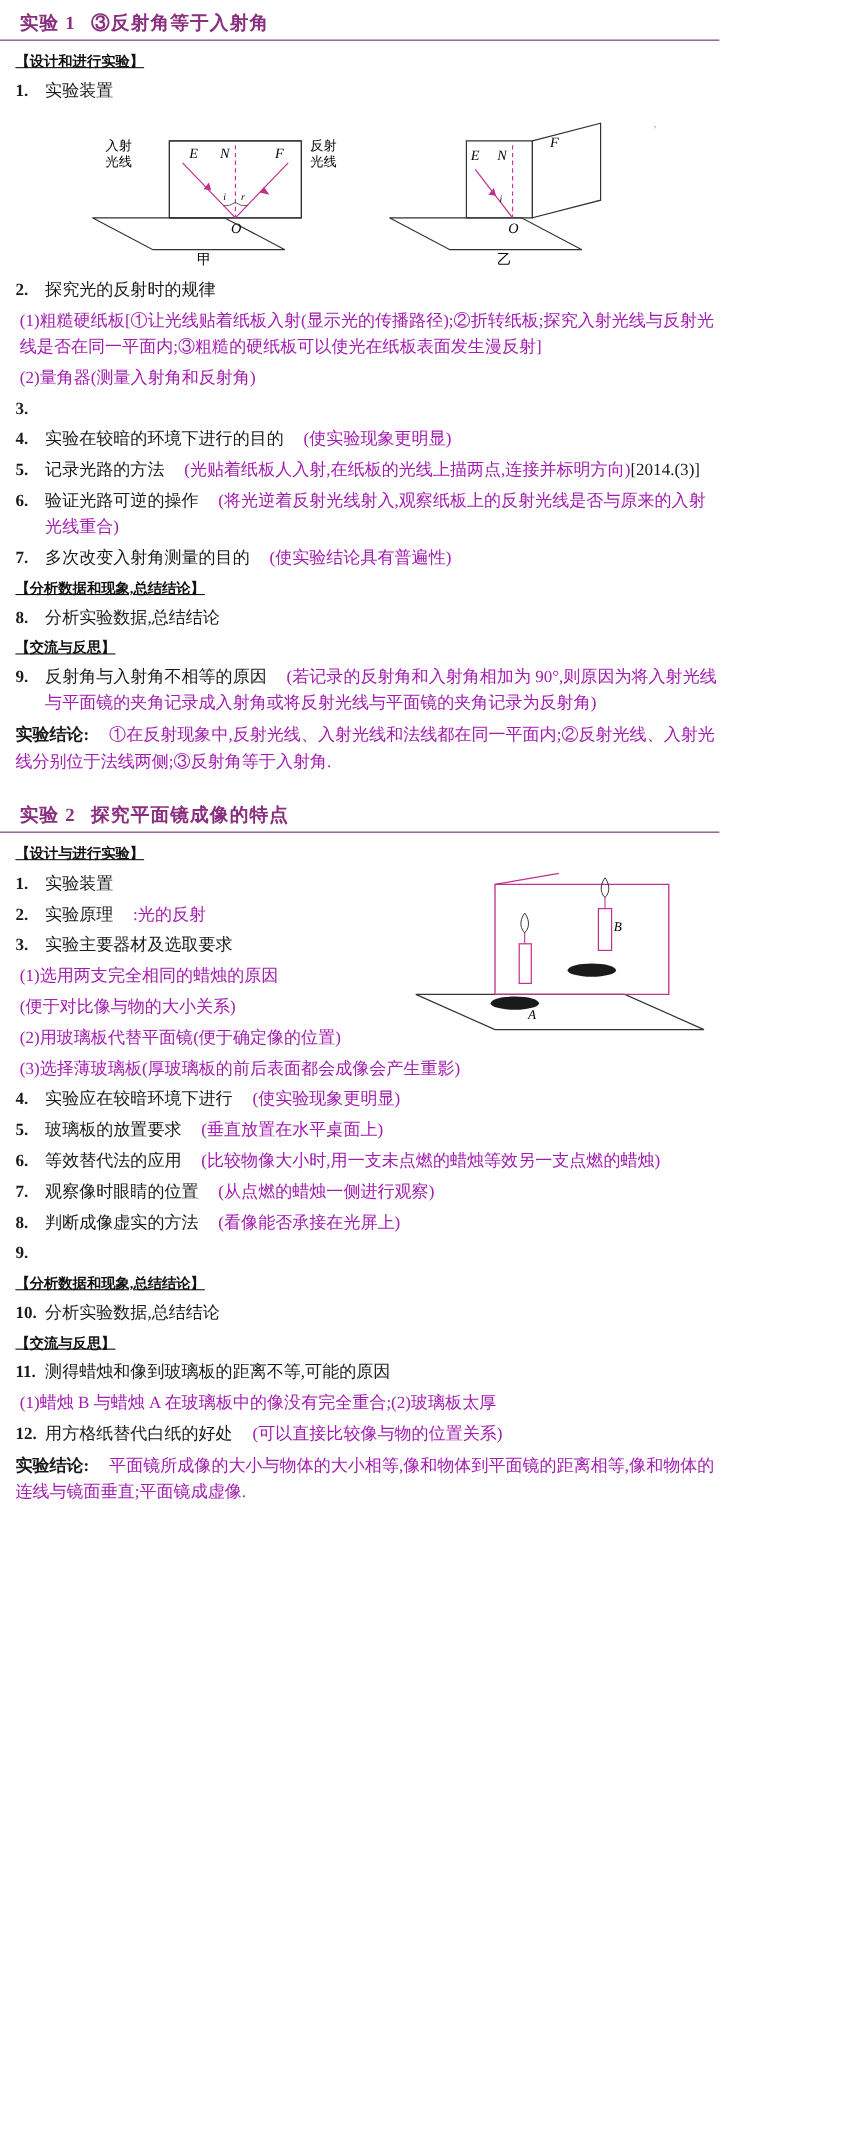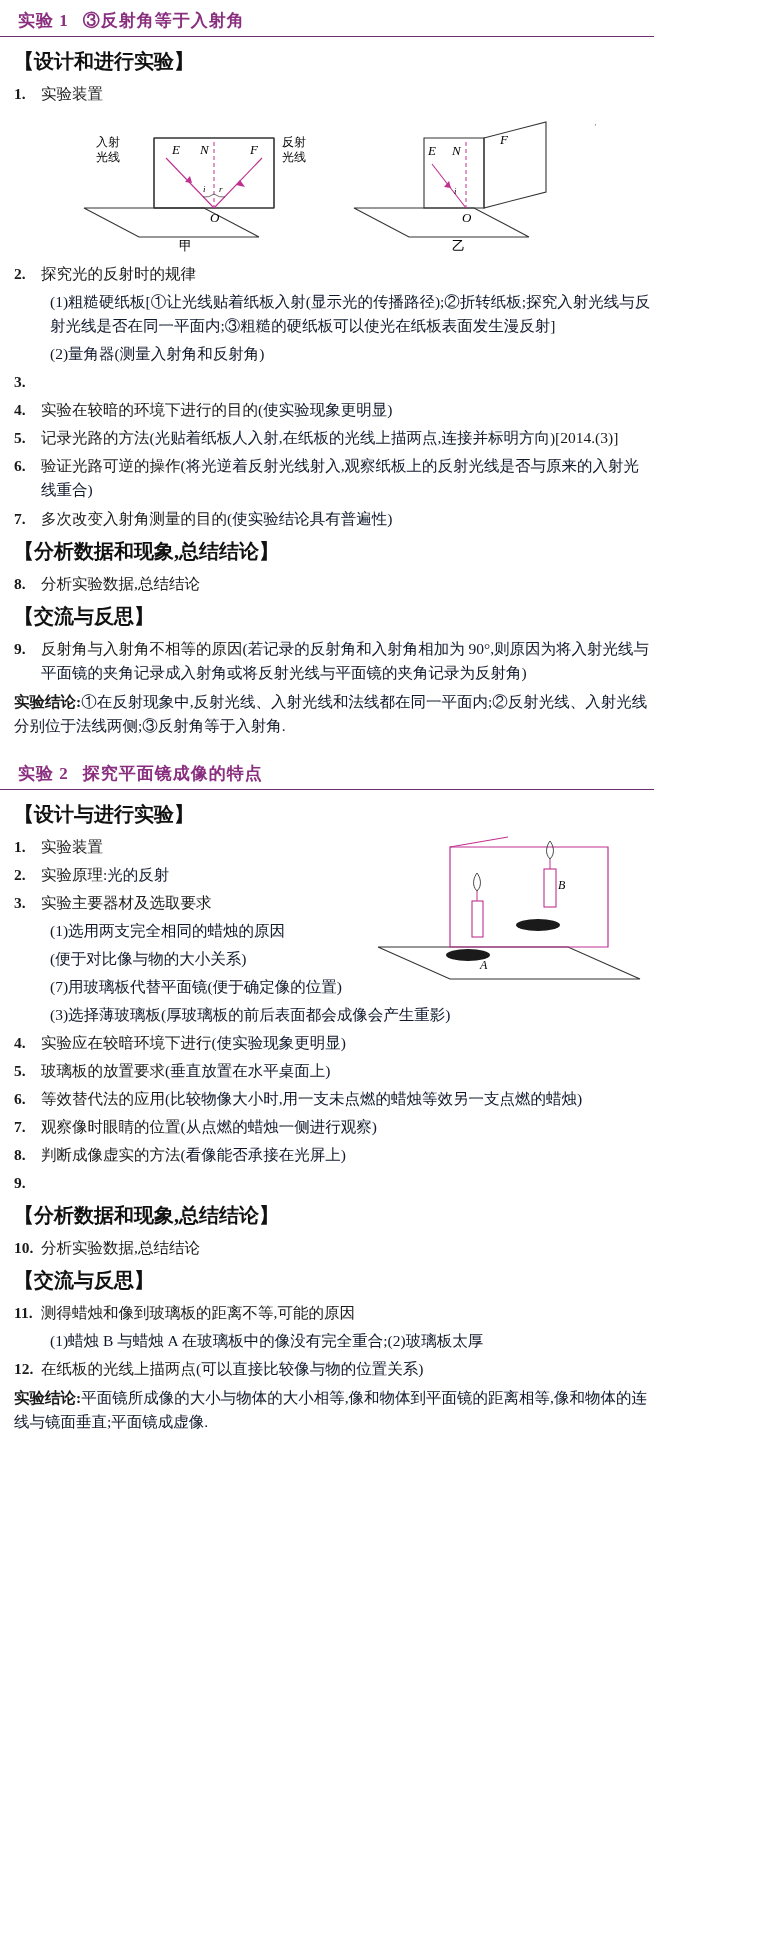--- a/index.html
+++ b/index.html
@@ -38,42 +38,43 @@
   }
   .exp-header .exp-title {
     color: #8a2f7f;
     font-weight: bold;
     font-size: 17px;
     letter-spacing: 1px;
   }
   .section-head {
     font-weight: bold;
     padding: 3px 0 3px 14px;
-    font-size: 20px;
+    font-size: 13px;
     color: #111;
+    text-decoration: underline;
   }
   .item {
     padding: 2px 14px 2px 14px;
     display: flex;
     align-items: flex-start;
   }
   .item .num {
     font-weight: bold;
     min-width: 24px;
     flex: 0 0 auto;
     padding-right: 3px;
     text-align: left;
   }
   .item .body {
     flex: 1 1 auto;
   }
   .sub {
     padding: 2px 14px 2px 50px;
   }
-  .purple { color: #0f172a; }
+  .purple { color: #a21caf; padding-left: 18px; }
   .concl {
     padding: 3px 14px 3px 14px;
   }
   .concl b { font-weight: bold; text-align: center; }
   .fig-wrap {
     margin: 4px 0 8px 0;
     display: flex;
     justify-content: center;
   }
   .fig2-wrap {
@@ -261,21 +262,21 @@
       </span>
     </div>
 
     <div class="item">
       <span class="num">3.</span>
       <span class="body">实验主要器材及选取要求</span>
     </div>
 
     <div class="sub purple" style="max-width:420px;">(1)选用两支完全相同的蜡烛的原因</div>
     <div class="sub purple" style="max-width:420px;">(便于对比像与物的大小关系)</div>
-    <div class="sub purple" style="max-width:470px;">(7)用玻璃板代替平面镜(便于确定像的位置)</div>
+    <div class="sub purple" style="max-width:470px;">(2)用玻璃板代替平面镜(便于确定像的位置)</div>
     <div class="sub purple">(3)选择薄玻璃板(厚玻璃板的前后表面都会成像会产生重影)</div>
   </div>
 
   <div class="item">
     <span class="num">4.</span>
     <span class="body">
       <span>实验应在较暗环境下进行</span><span class="purple">(使实验现象更明显)</span>
     </span>
   </div>
 
@@ -322,21 +323,21 @@
 
   <div class="item">
     <span class="num">11.</span>
     <span class="body">测得蜡烛和像到玻璃板的距离不等,可能的原因</span>
   </div>
   <div class="sub purple">(1)蜡烛 B 与蜡烛 A 在玻璃板中的像没有完全重合;(2)玻璃板太厚</div>
 
   <div class="item">
     <span class="num">12.</span>
     <span class="body">
-      <span>在纸板的光线上描两点</span><span class="purple">(可以直接比较像与物的位置关系)</span>
+      <span>用方格纸替代白纸的好处</span><span class="purple">(可以直接比较像与物的位置关系)</span>
     </span>
   </div>
 
   <div class="concl">
     <b>实验结论:</b><span class="purple">平面镜所成像的大小与物体的大小相等,像和物体到平面镜的距离相等,像和物体的连线与镜面垂直;平面镜成虚像.</span>
   </div>
 
 </div>
 
 </body></html>

